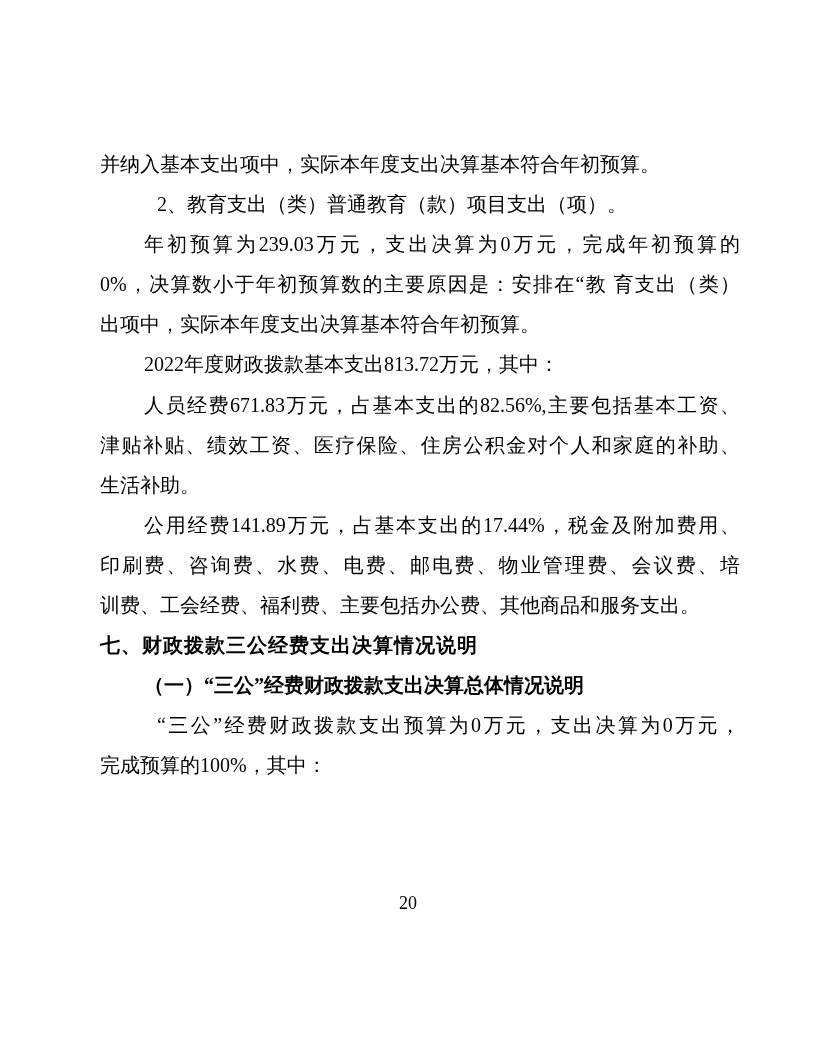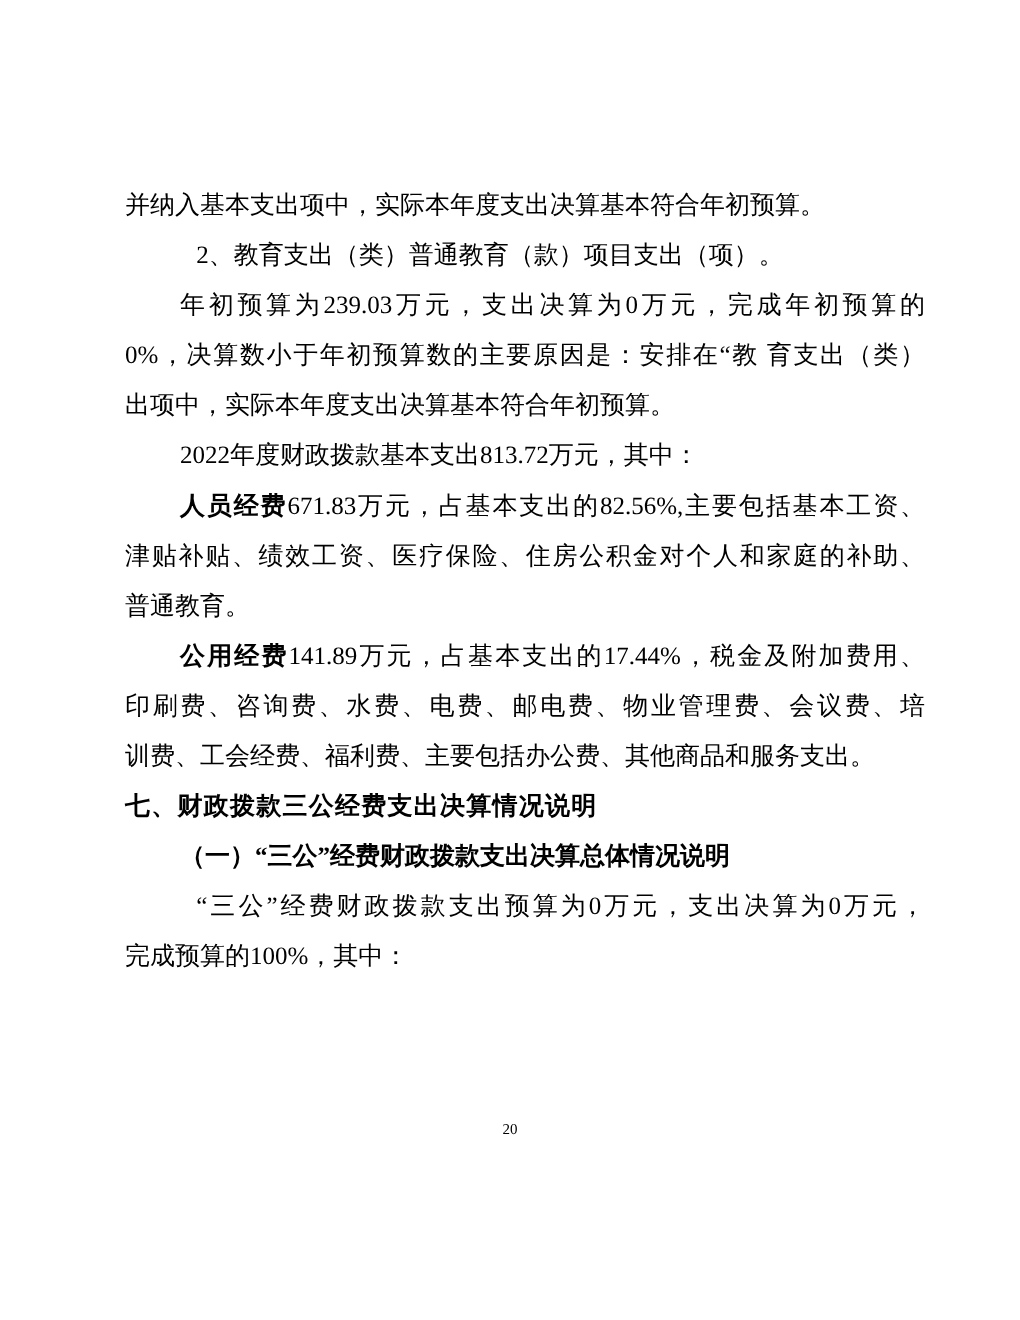--- a/index.html
+++ b/index.html
@@ -47,29 +47,29 @@
     font-weight: bold;
     letter-spacing: 1px;
   }
   .heading-kai {
     font-weight: bold;
   }
   .kai {
     
     font-family: "Liberation Serif", "DejaVu Serif", serif;
   }
-  b.em { font-weight: bold; }
+  b.em { font-weight: normal; }
   .page-number {
     position: absolute;
     top: 893px;
     left: 0;
     width: 816px;
     text-align: center;
     font-family: "Liberation Serif", "DejaVu Serif", serif;
-    font-size: 12px;
+    font-size: 18px;
     line-height: 20px;
     color: #000000;
   }
 </style>
 </head>
 <body>
 
 <div class="page">
 
   <main class="text-block">
@@ -85,21 +85,21 @@
 
     <div class="line end">出项中，实际本年度支出决算基本符合年初预算。</div>
 
 
     <div class="line end i44">2022年度财政拨款基本支出813.72万元，其中：</div>
 
     <div class="line fill i44"><b class="em">人员经费</b><span>671.83万元，占基本支出的82.56%,主要包括基本工资、</span></div>
 
     <div class="line fill">津贴补贴、绩效工资、医疗保险、住房公积金对个人和家庭的补助、</div>
 
-    <div class="line end">普通教育。</div>
+    <div class="line end">生活补助。</div>
 
     <div class="line fill i44"><b class="em">公用经费</b><span>141.89万元，占基本支出的17.44%，税金及附加费用、</span></div>
 
     <div class="line fill">印刷费、咨询费、水费、电费、邮电费、物业管理费、会议费、培</div>
 
     <div class="line end">训费、工会经费、福利费、主要包括办公费、其他商品和服务支出。</div>
 
     <div class="line heading-hei">七、财政拨款三公经费支出决算情况说明</div>
 
     <div class="line heading-kai i44">（一）“三公”经费财政拨款支出决算总体情况说明</div>

